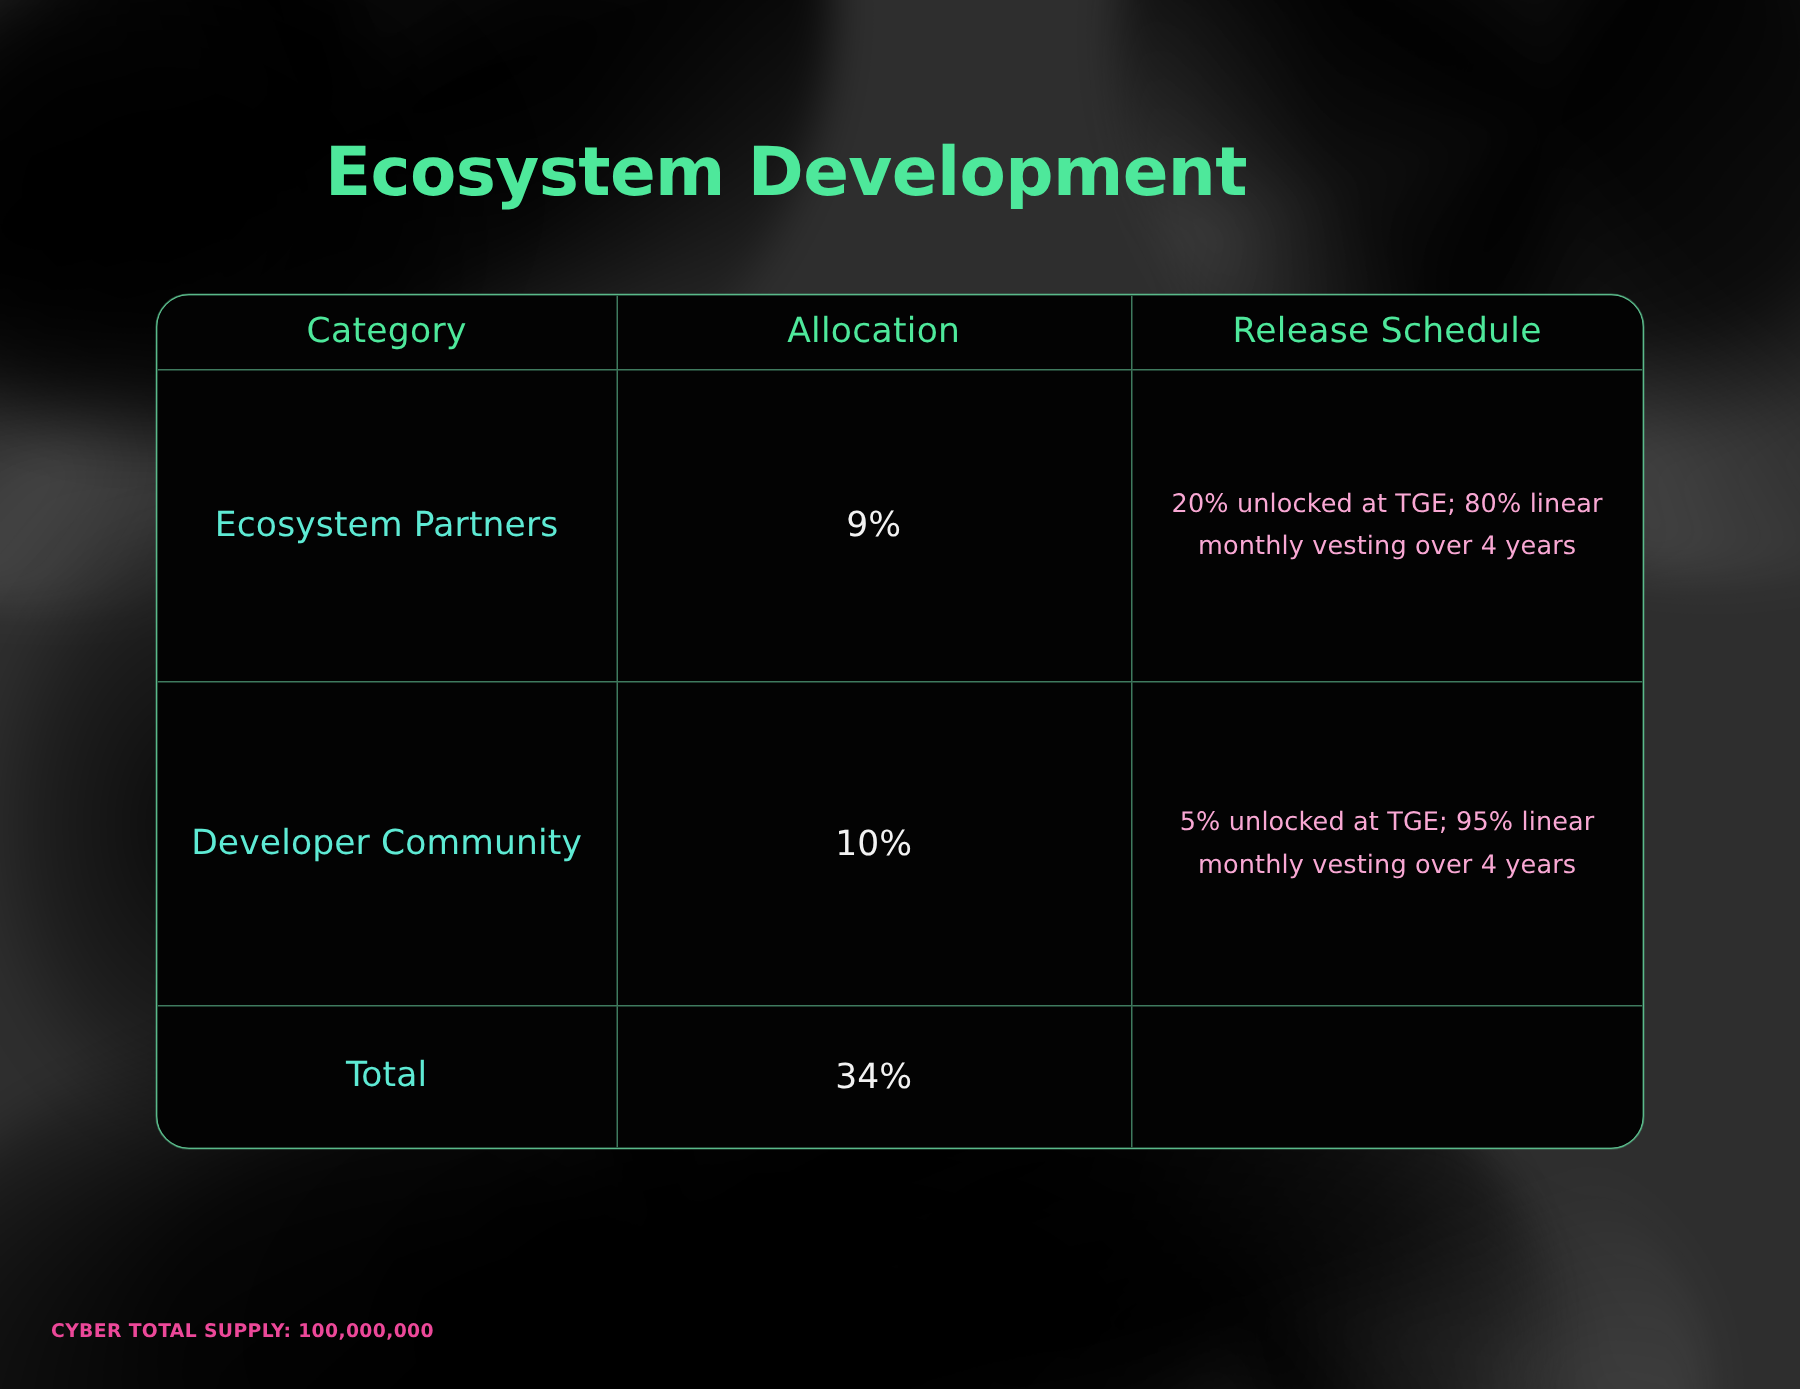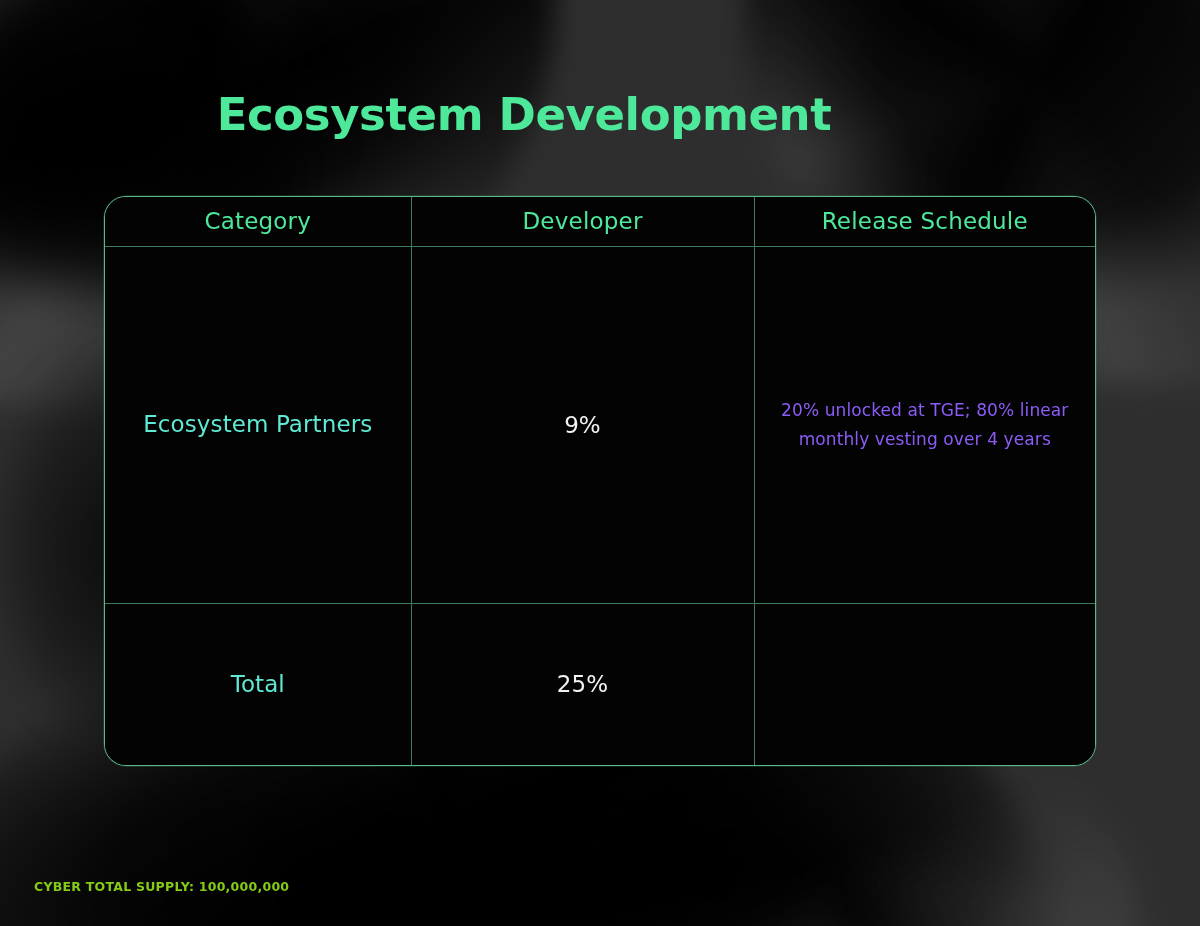--- a/index.html
+++ b/index.html
@@ -197,41 +197,41 @@
 
   .cell-alloc {
     color: #f2f2f2;
     font-size: 23px;
     font-weight: 400;
     letter-spacing: 0.1px;
     font-family: "DejaVu Sans", sans-serif;
   }
 
   .cell-rel {
-    color: #8b5cf6;
+    color: #f9a8d4;
     font-size: 17px;
     line-height: 1.68;
     font-weight: 400;
     letter-spacing: 0.1px;
     font-family: "DejaVu Sans", sans-serif;
     padding-left: 22px;
     padding-right: 22px;
   }
 
   tr.r1 td { height: 115px; }
   tr.r2 td { height: 119px; }
   tr.r3 td { height: 116px; }
   tr.r4 td { height: 105px; }
   tr.r5 td { height: 52px; }
 
   .footer-note {
     position: absolute;
     left: 34px;
     top: 879px;
-    color: #84cc16;
+    color: #ec4899;
     font-size: 12.5px;
     font-weight: 700;
     letter-spacing: 0.25px;
     font-family: "DejaVu Sans", sans-serif;
   }
 </style>
 </head>
 <body>
 
 <div class="bg-layer">
@@ -251,33 +251,38 @@
   <div class="table-wrap">
     <table class="alloc">
       <colgroup>
         <col class="c1">
           <col class="c2">
           <col class="c3">
       </colgroup>
       <thead>
         <tr>
           <th>Category</th>
-          <th>Developer</th>
+          <th>Allocation</th>
           <th>Release Schedule</th>
         </tr>
       </thead>
       <tbody>
         <tr class="r1">
           <td class="cell-cat">Ecosystem Partners</td>
           <td class="cell-alloc">9%</td>
           <td class="cell-rel">20% unlocked at TGE; 80% linear monthly vesting over 4 years</td>
         </tr>
+        <tr class="r2">
+          <td class="cell-cat">Developer Community</td>
+          <td class="cell-alloc">10%</td>
+          <td class="cell-rel">5% unlocked at TGE; 95% linear monthly vesting over 4 years</td>
+        </tr>
         <tr class="r5">
           <td class="cell-cat">Total</td>
-          <td class="cell-alloc">25%</td>
+          <td class="cell-alloc">34%</td>
           <td class="cell-rel"></td>
         </tr>
       </tbody>
     </table>
   </div>
 
   <div class="footer-note">CYBER TOTAL SUPPLY: 100,000,000</div>
 
 </div>
 

